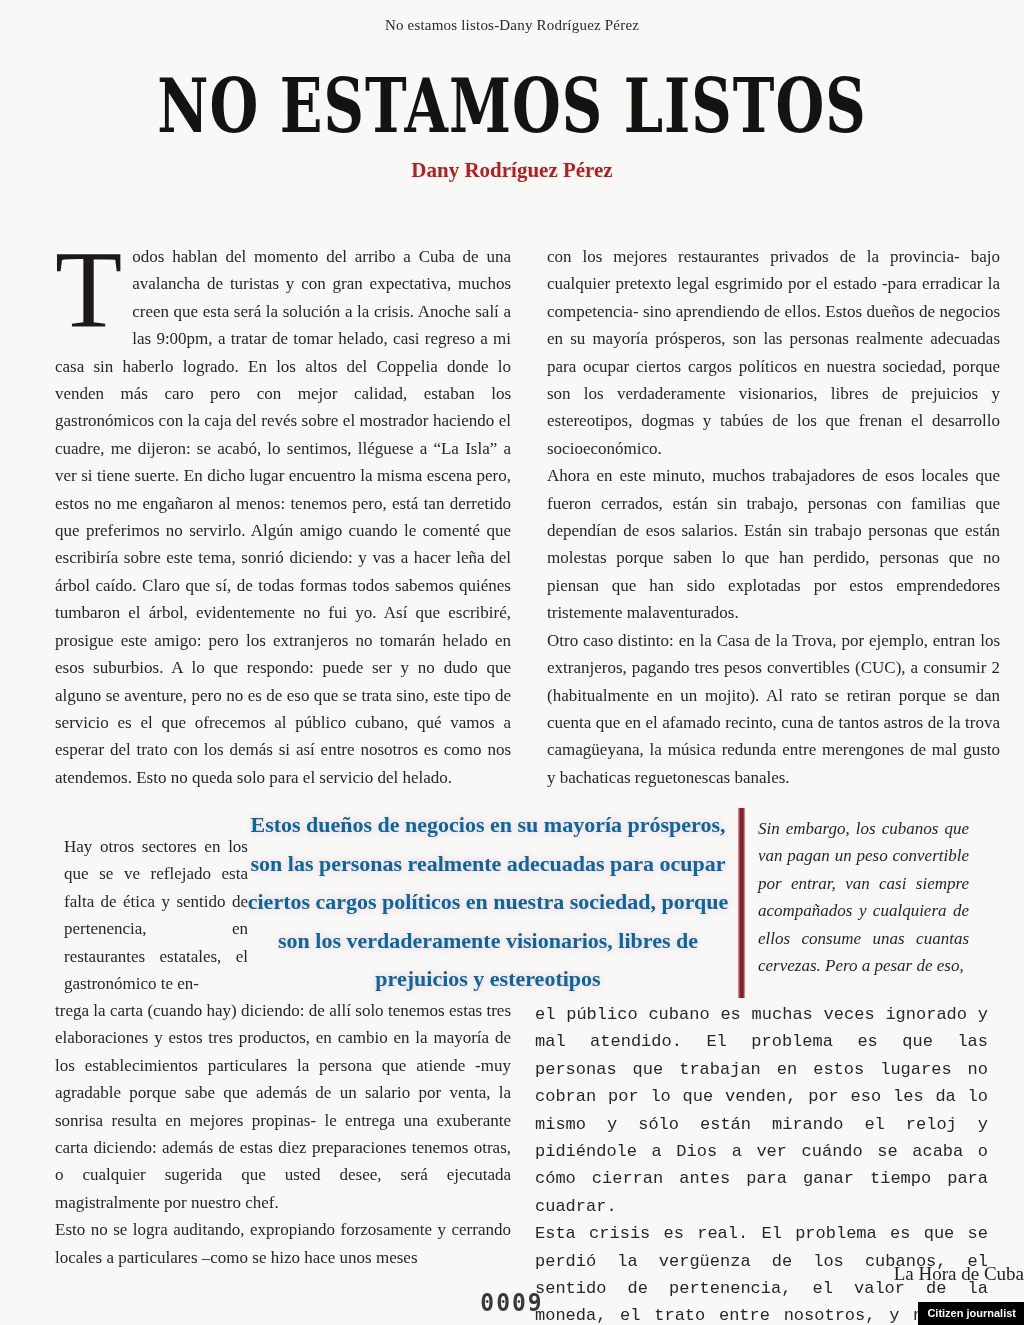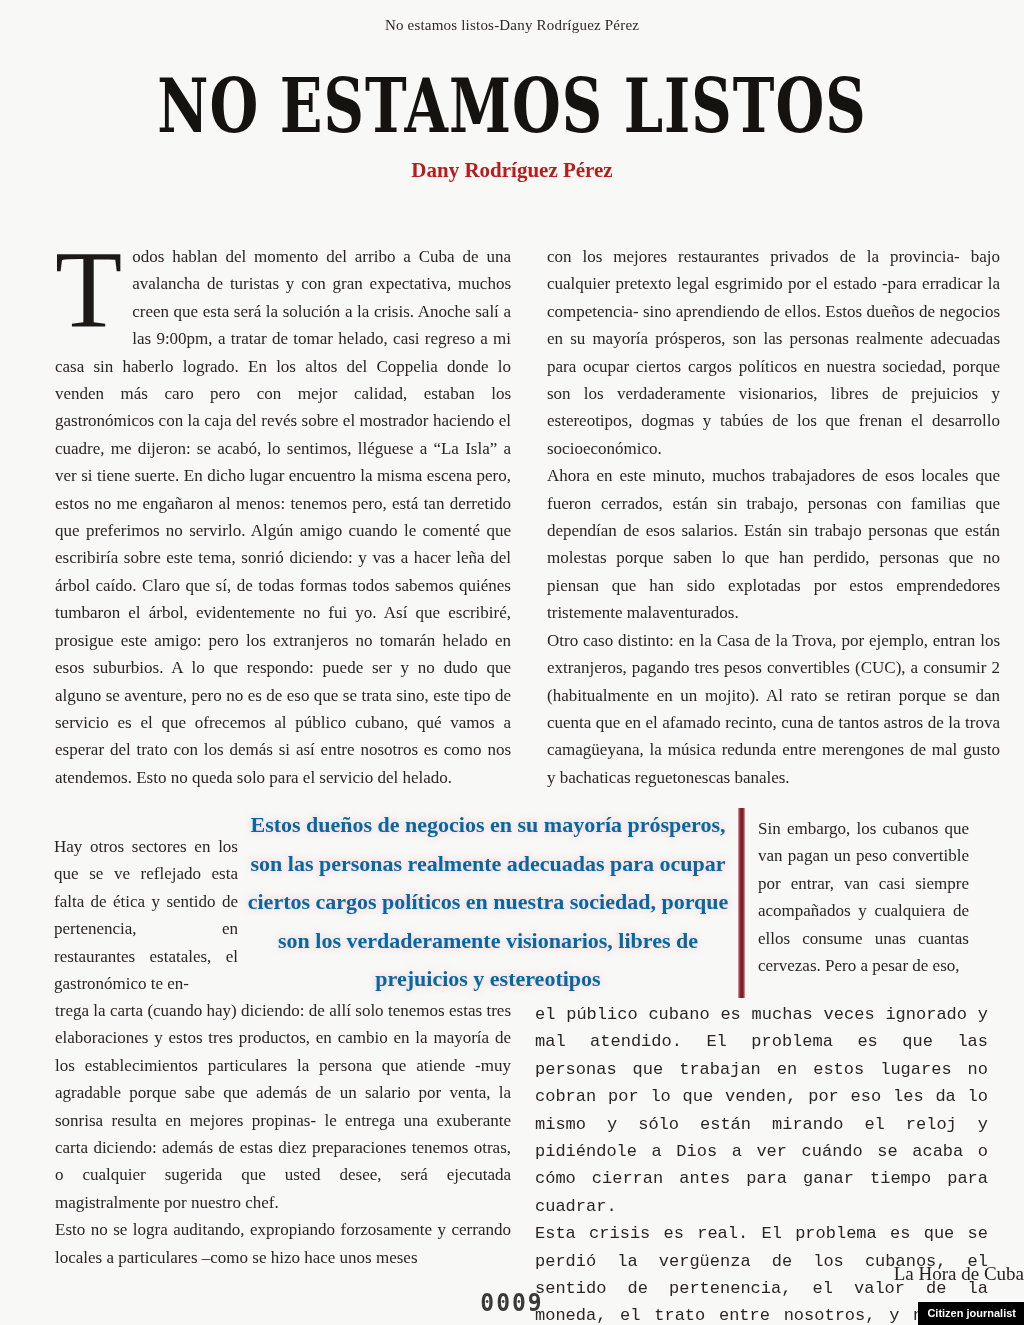--- a/index.html
+++ b/index.html
@@ -27,24 +27,24 @@
   }
 
   .body-text {
     position:absolute;
     font-size:17px; line-height:27.4px; color:#2a2522;
     text-align:justify;
   }
   .body-text p { margin:0; }
 
   .col-left-top   { left:55px;  top:243px;  width:456px; }
-  .col-left-narrow{ left:54px;  top:833px;  width:184px; }
+  .col-left-narrow{ left:64px;  top:833px;  width:184px; }
   .col-left-bottom{ left:55px;  top:997px;  width:456px; }
   .col-right-top  { left:519px; top:243px;  width:453px;margin-left:28px; }
-  .col-right-narrow{ left:758px; top:815px; width:211px; }
+  .col-right-narrow{ left:758px; top:815px; width:211px;font-style:italic; }
   .col-right-bottom{ left:535px; top:1001px; width:453px;font-family:Liberation Mono, monospace; }
 
   .dropcap {
     float:left;
     font-family:"Liberation Serif", serif;
     font-size:110px; line-height:82px;
     margin:6px 10px 0 0;
     color:#1c1916;
   }
 

